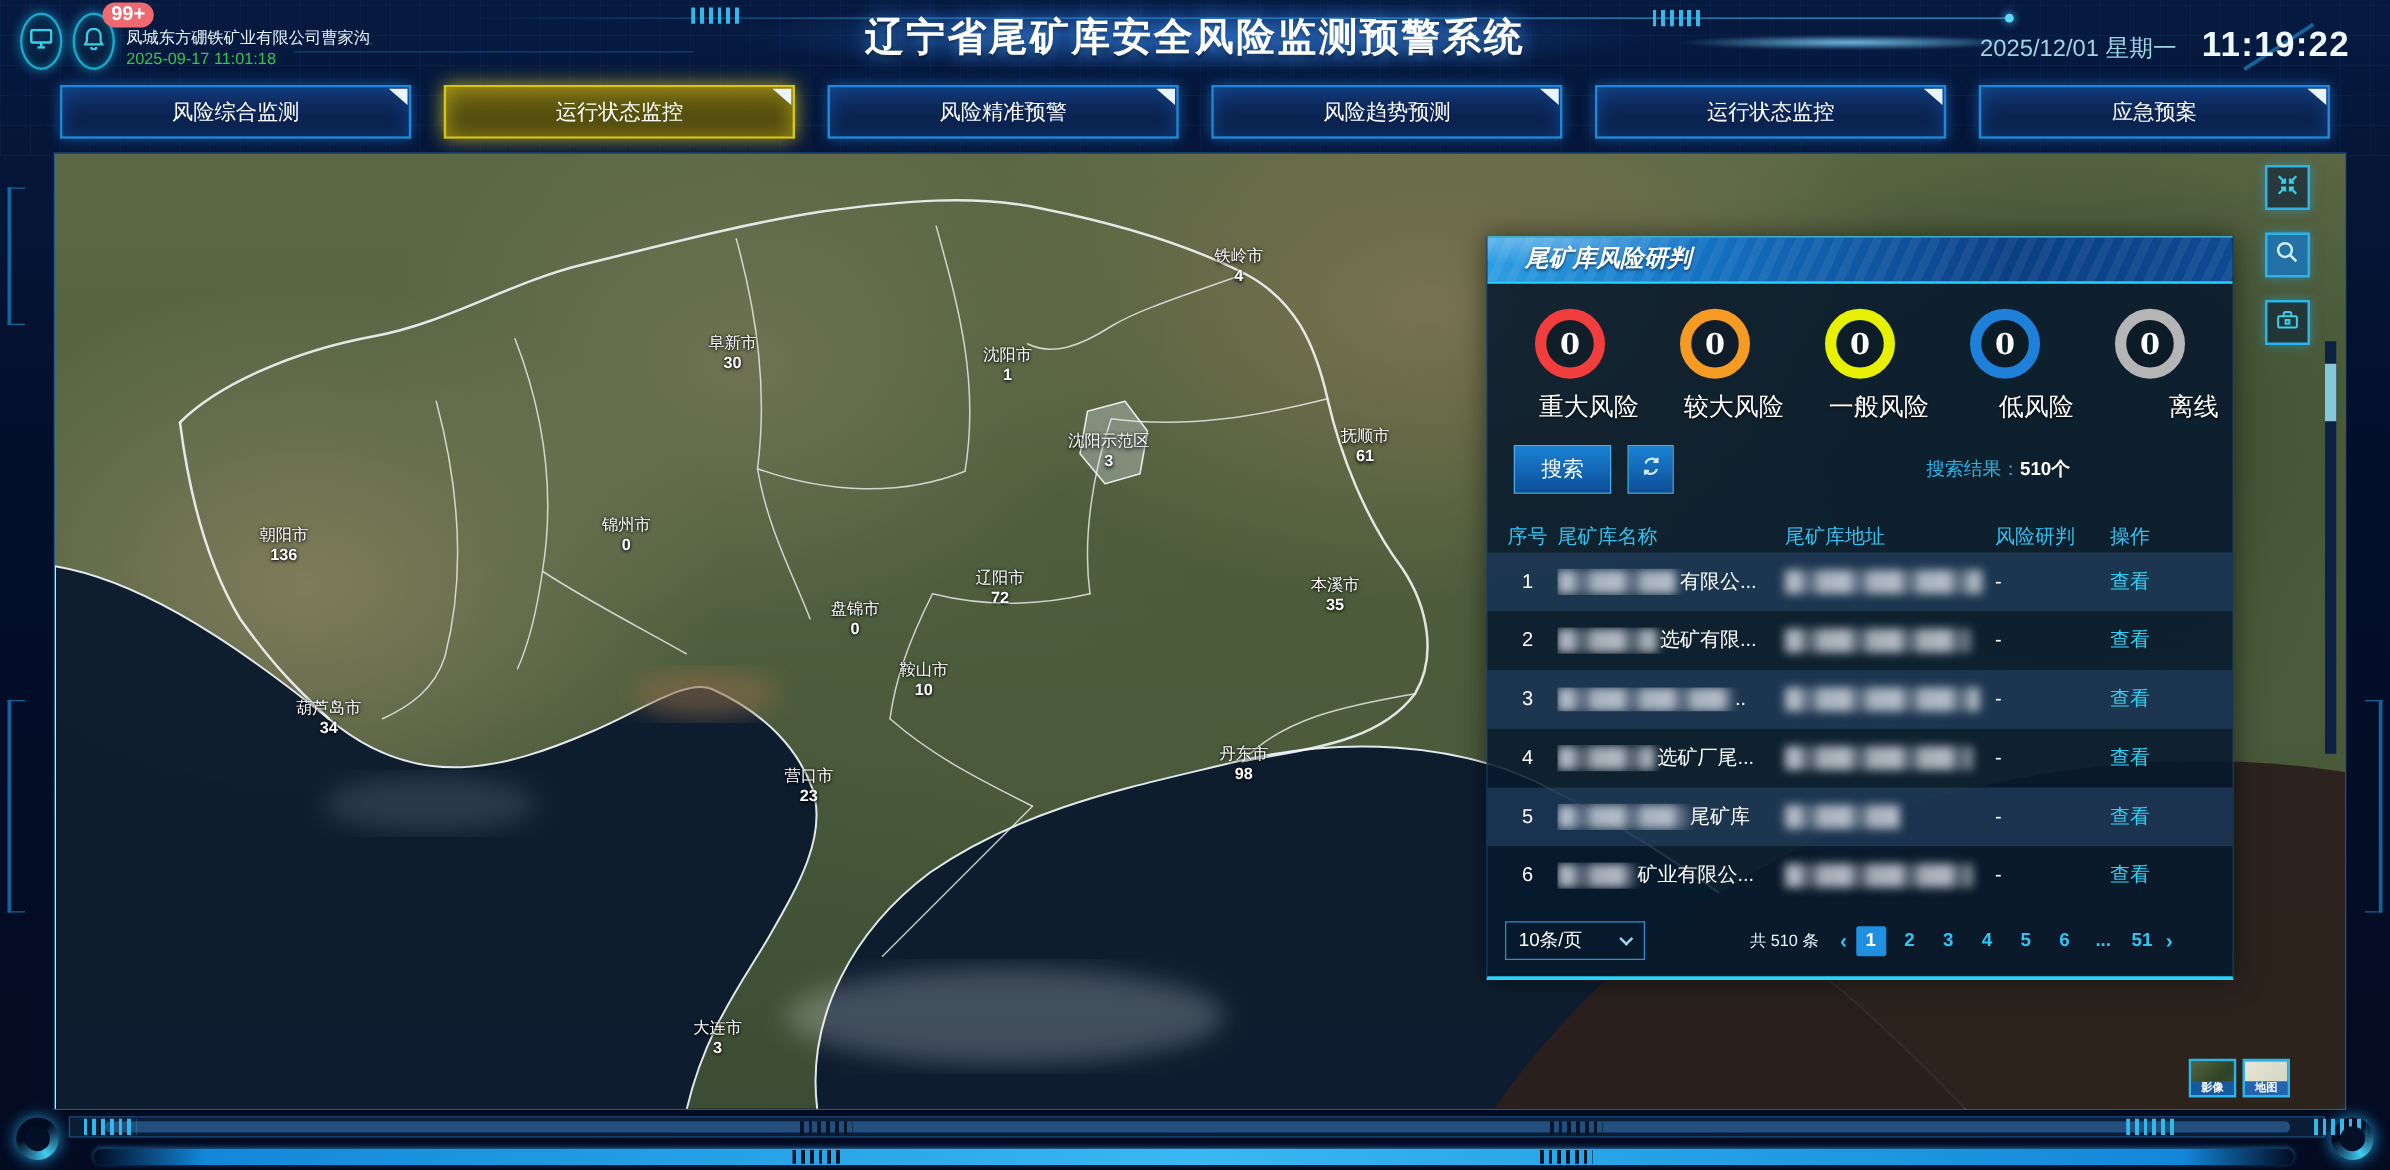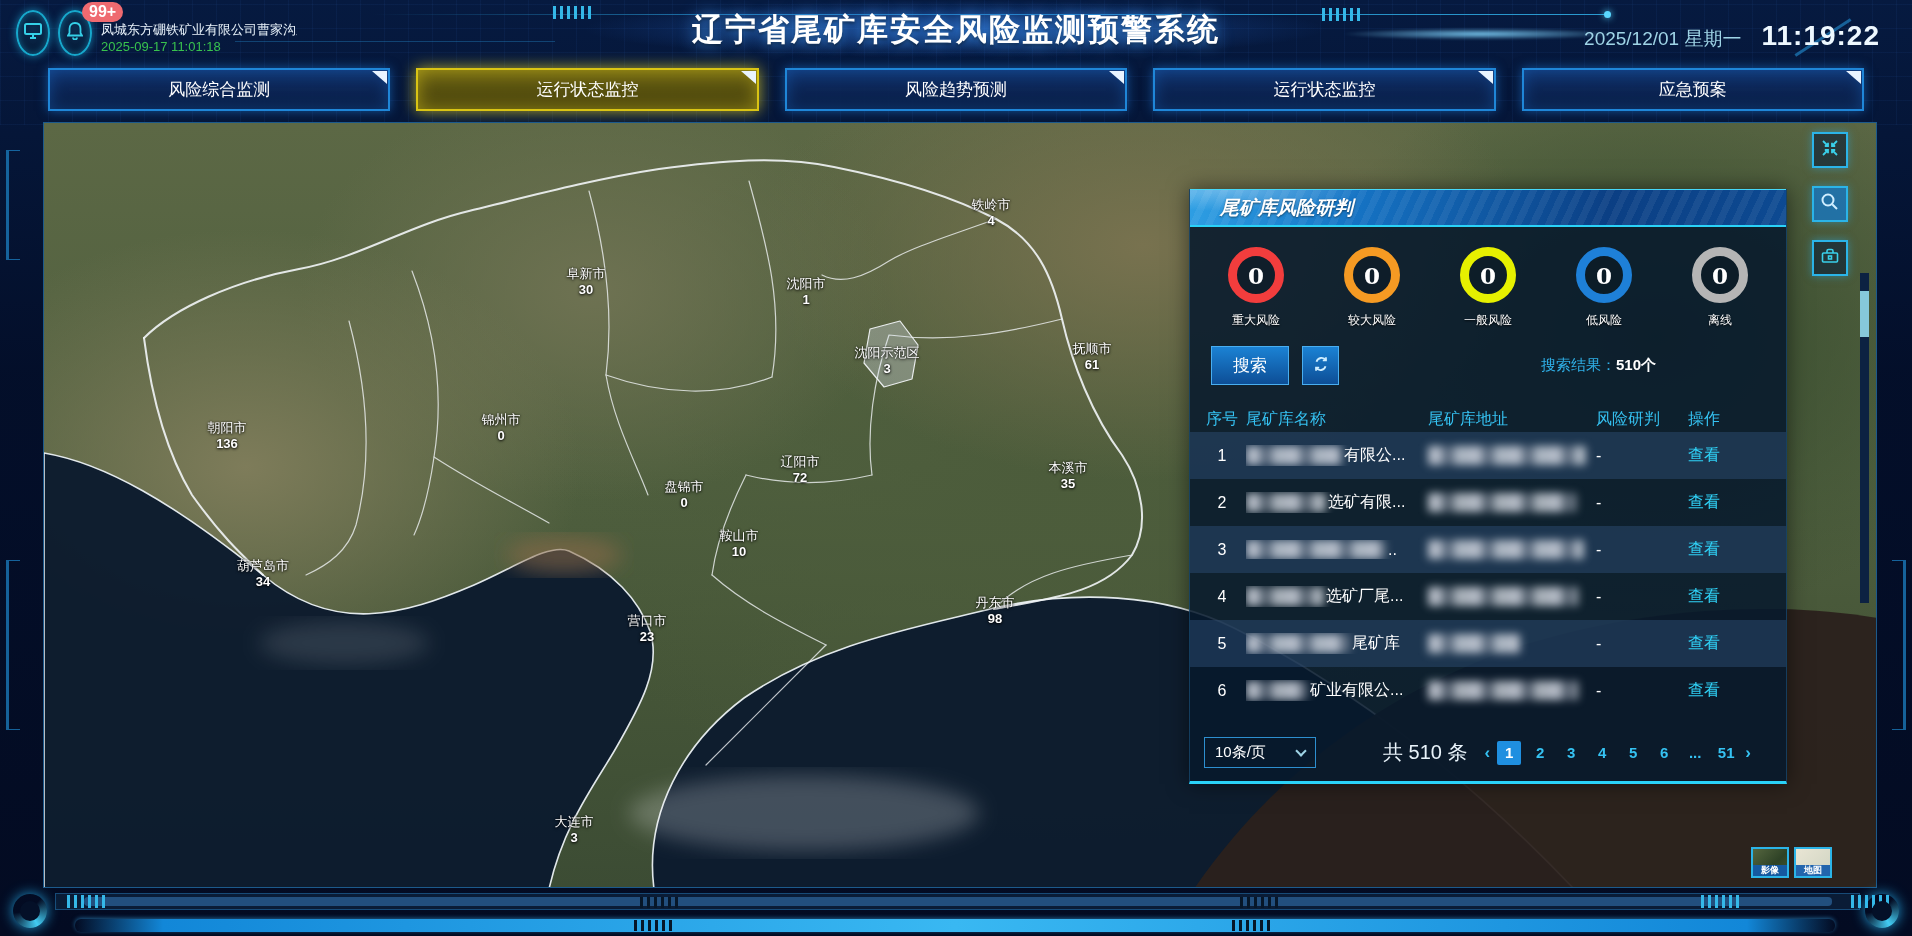--- a/index.html
+++ b/index.html
@@ -84,21 +84,21 @@
   .p-head::before{content:"";position:absolute;inset:0;
     background:repeating-linear-gradient(115deg,rgba(255,255,255,.06) 0 7px,transparent 7px 14px),
     radial-gradient(ellipse 200px 30px at 6% 0%,rgba(220,240,255,.35),rgba(220,240,255,0) 70%);}
   .p-title{position:relative;font-style:italic;font-weight:bold;font-size:19px;color:#fff;
     line-height:36px;padding-left:30px;text-shadow:0 1px 2px rgba(0,0,0,.5);}
   .stats{display:flex;justify-content:space-around;padding:20px 8px 0;}
   .stat{text-align:center;width:110px;}
   .ring{width:56px;height:56px;border-radius:50%;border:9px solid #f23d3d;margin:0 auto;
     display:flex;align-items:center;justify-content:center;background:rgba(0,0,0,.12);
     font-family:"DejaVu Serif",serif;font-size:23px;font-weight:bold;color:#fff;}
-  .stat-label{margin-top:9px;font-size:12px;color:#fff;text-shadow:0 1px 2px #000;}
+  .stat-label{margin-top:9px;font-size:20px;color:#fff;text-shadow:0 1px 2px #000;text-align:right;}
   .search-row{display:flex;align-items:center;margin:17px 12px 0;}
   .s-input{width:196px;height:37px;border:1px solid #2d8fd0;background:rgba(5,20,40,.35);
     color:#f0f6fa;font-size:16px;padding:0 10px;outline:none;font-family:inherit;}
   .s-input::placeholder{color:#e6eef6;opacity:.95;}
   .s-btn{margin-left:9px;width:78px;height:39px;background:linear-gradient(180deg,#1b82d4,#0d4e96);
     border:1px solid #49aef0;color:#fff;font-size:17px;cursor:pointer;font-family:Liberation Serif, serif;}
   .s-refresh{margin-left:13px;width:37px;height:39px;background:linear-gradient(180deg,#1b82d4,#0d4e96);
     border:1px solid #49aef0;display:flex;align-items:center;justify-content:center;cursor:pointer;}
   .s-result{margin-left:auto;margin-right:118px;font-size:15px;white-space:nowrap;}
   .s-result .lbl{color:#2fb0e8;}
@@ -113,21 +113,21 @@
   .trow{height:47px;color:#fff;font-size:16px;}
   .trow.alt{background:rgba(44,76,114,.5);}
   .blur{display:inline-block;height:19px;border-radius:2px;filter:blur(4px);flex:none;
     background:repeating-linear-gradient(90deg,rgba(205,210,220,.85) 0 14px,rgba(148,156,170,.55) 14px 26px,rgba(218,223,230,.75) 26px 40px);}
   .view-link{color:#2fd0f5;cursor:pointer;text-decoration:none;}
   .pager{position:absolute;left:0;right:0;bottom:13px;display:flex;align-items:center;padding:0 14px;}
   .pagesize{width:112px;height:31px;border:1px solid #2d8fd0;color:#fff;font-size:15px;cursor:pointer;
     display:flex;align-items:center;justify-content:space-between;padding:0 10px;}
   .caret{width:8px;height:8px;border-right:2px solid #9fd4e6;border-bottom:2px solid #9fd4e6;
     transform:rotate(45deg);margin-top:-4px;}
-  .total{margin-left:67px;color:#eaf4fb;font-size:20px;}
+  .total{margin-left:84px;color:#eaf4fb;font-size:13px;}
   .pgs{display:flex;align-items:center;gap:7px;margin-left:17px;}
   .pg{min-width:24px;height:24px;line-height:24px;text-align:center;font-size:15px;font-weight:bold;
     color:#35c2f2;cursor:pointer;}
   .pg.active{background:#1f8fe0;color:#fff;border-radius:2px;}
   .arr{color:#35c2f2;font-size:17px;cursor:pointer;font-weight:bold;}
   
   .vtrack{position:absolute;right:7px;top:150px;width:9px;height:330px;background:#0c2242;}
   .vthumb{position:absolute;top:18px;left:0;width:9px;height:46px;background:#86c8da;cursor:pointer;}
   .lbrk{position:absolute;width:14px;border-left:3px solid #1a78b8;border-top:1px solid #1a78b8;
     border-bottom:1px solid #1a78b8;opacity:.8;}
@@ -186,20 +186,23 @@
   </div>
 
   <div class="tabs">
     <div class="tab">
         <span>风险综合监测</span>
       </div>
     <div class="tab active">
         <span>运行状态监控</span>
       </div>
     <div class="tab">
+        <span>风险精准预警</span>
+      </div>
+    <div class="tab">
         <span>风险趋势预测</span>
       </div>
     <div class="tab">
         <span>运行状态监控</span>
       </div>
     <div class="tab">
         <span>应急预案</span>
       </div>
   </div>
 

